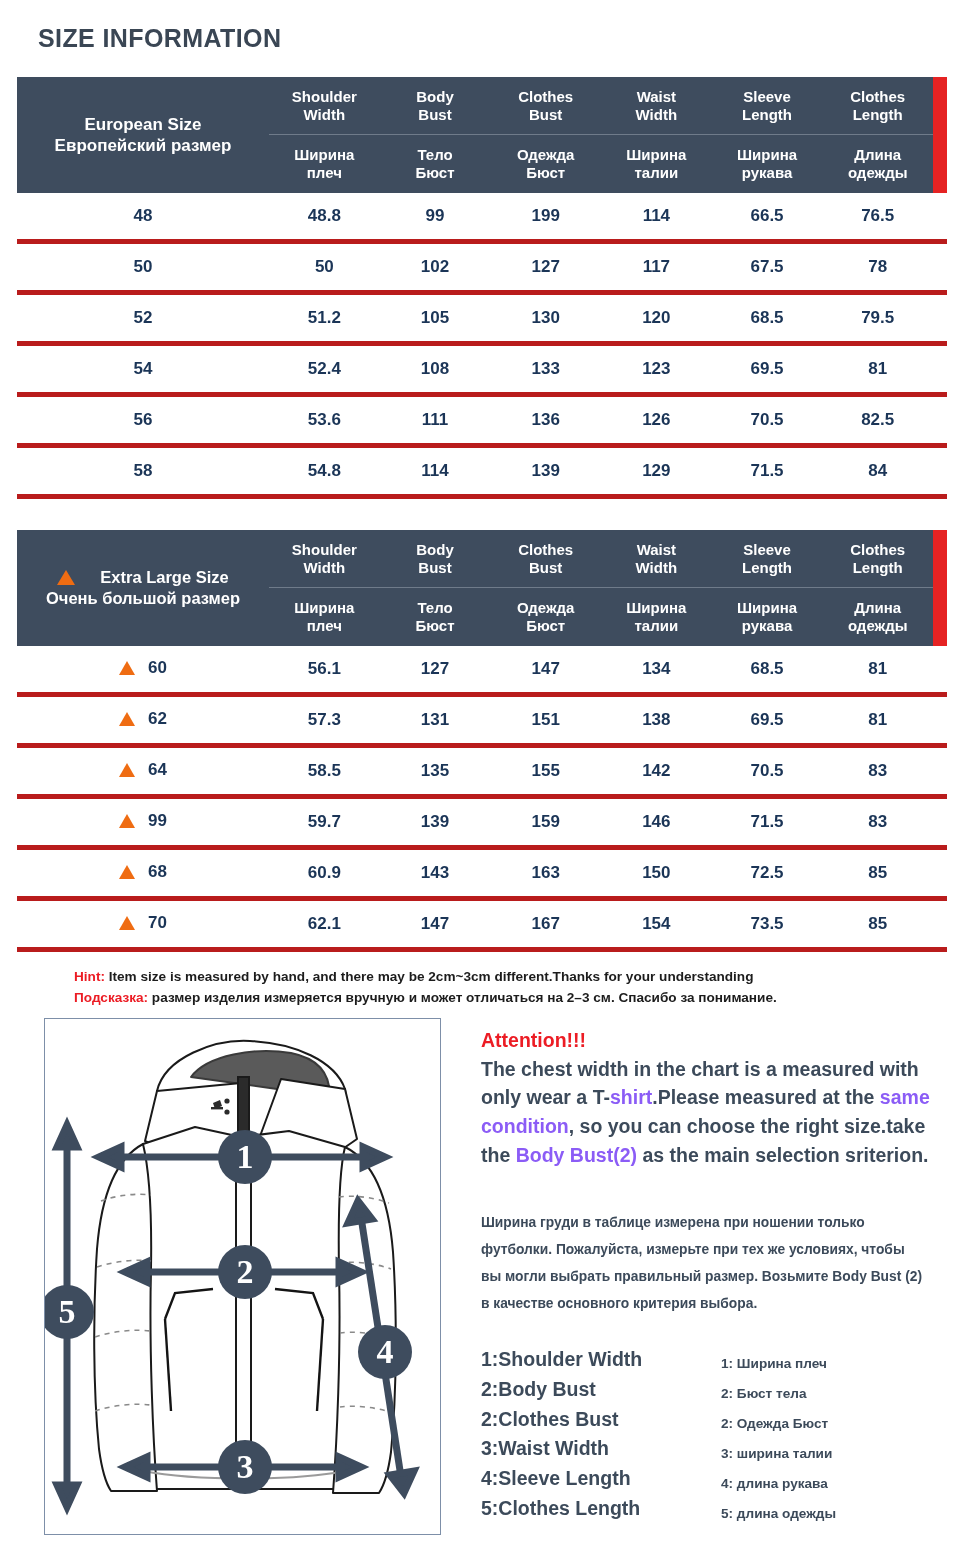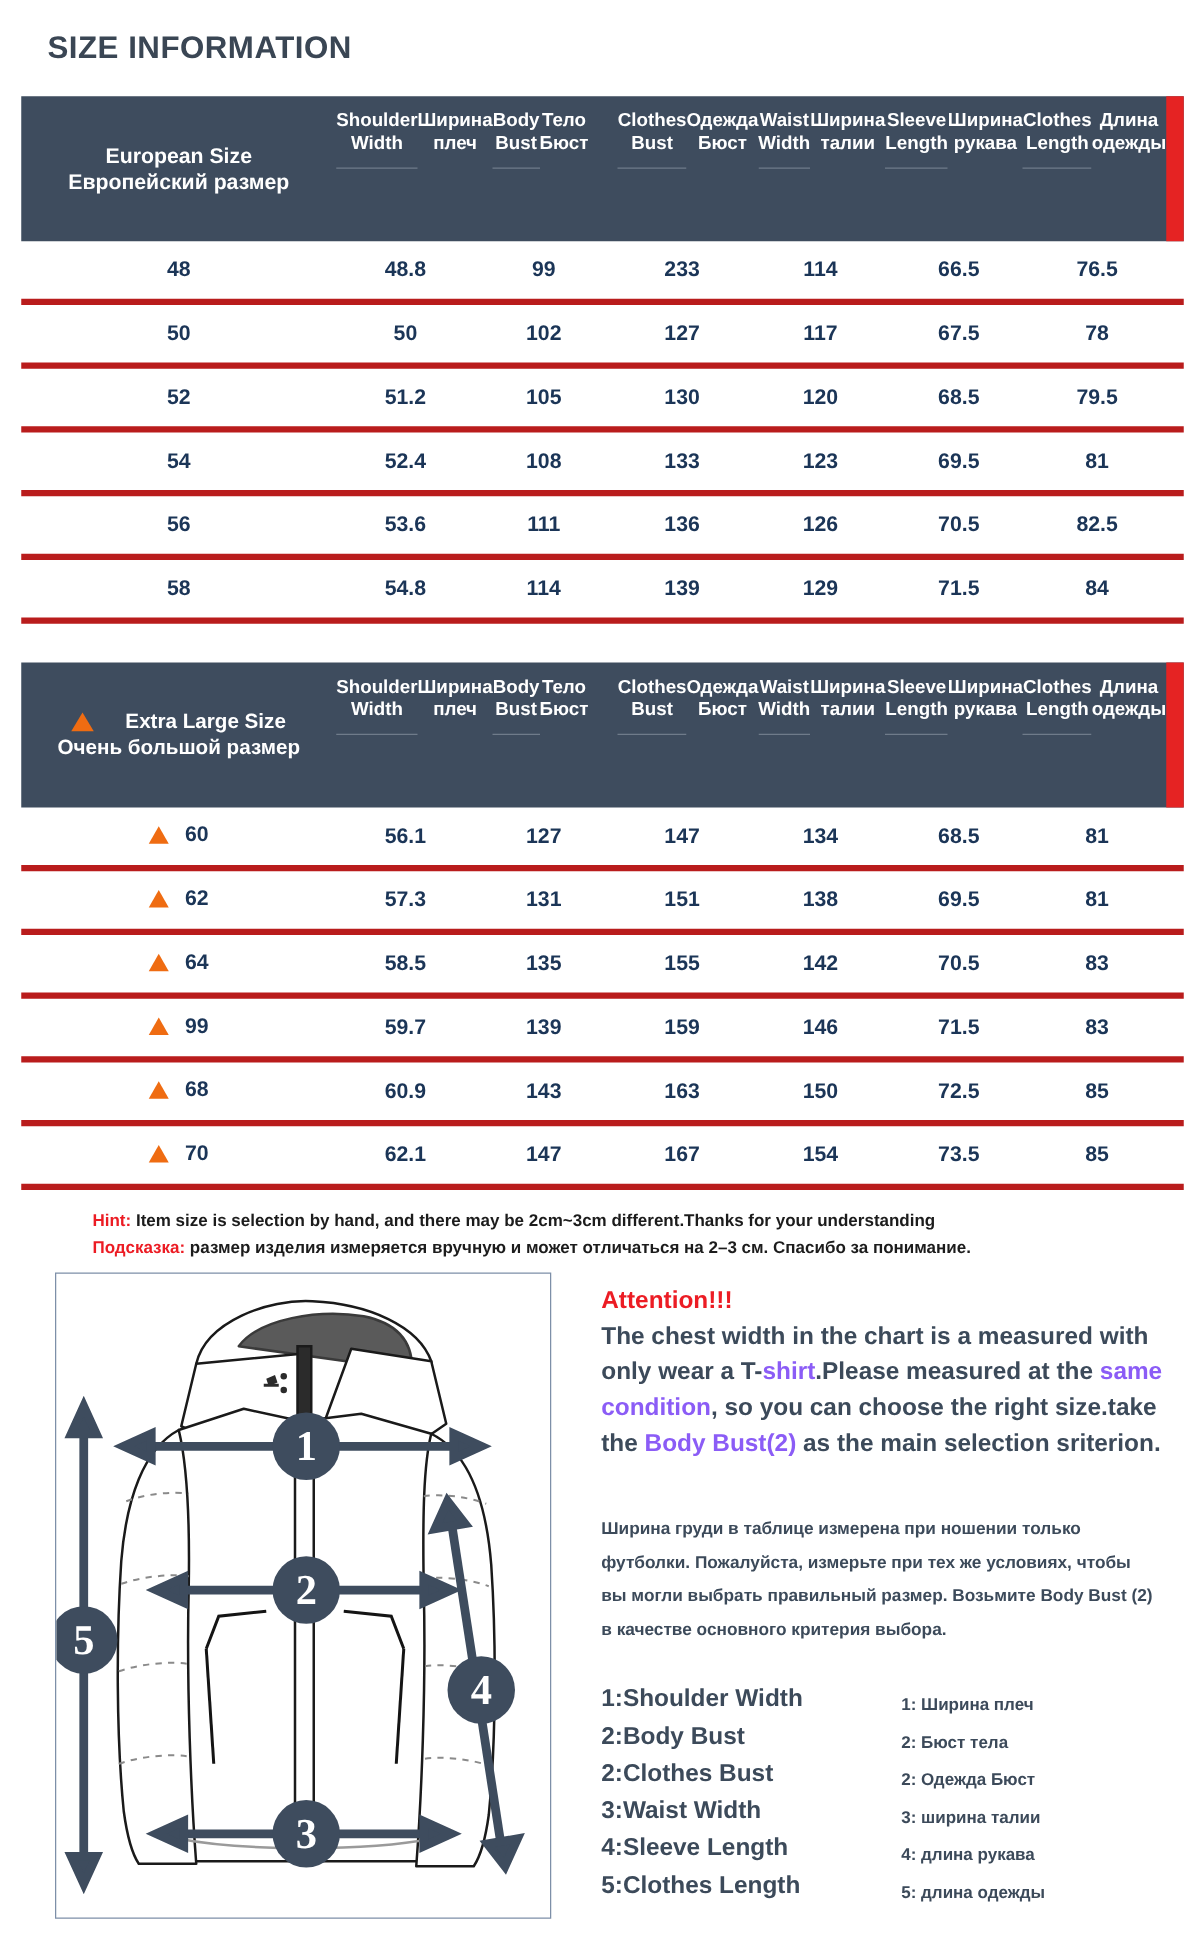--- a/index.html
+++ b/index.html
@@ -70,21 +70,21 @@
     display: inline-block;
   }
   .hcols {
     flex: 1 1 auto;
     display: flex;
     padding-right: 14px;
   }
   .hcol {
     flex: 1 1 0;
     display: flex;
-    flex-direction: row;
+    flex-direction: column;
     color: #ffffff;
     font-weight: bold;
     font-size: 15px;
     text-align: center;
   }
   .hcol .en {
     height: 58px;
     display: flex; flex-direction: column;
     align-items: center; justify-content: center;
     line-height: 1.18;
@@ -281,21 +281,21 @@
         </div>
       </div>
       <div class="redbar"></div>
     </div>
 
     <div class="trow">
       <div class="c-size">48</div>
       <div class="cells">
         <div class="c">48.8</div>
         <div class="c">99</div>
-        <div class="c">233</div>
+        <div class="c">199</div>
         <div class="c">114</div>
         <div class="c">66.5</div>
         <div class="c">76.5</div>
       </div>
     </div>
     <div class="trow">
       <div class="c-size">50</div>
       <div class="cells">
         <div class="c">50</div>
         <div class="c">102</div>
@@ -517,21 +517,21 @@
         <div class="c">147</div>
         <div class="c">167</div>
         <div class="c">154</div>
         <div class="c">73.5</div>
         <div class="c">85</div>
       </div>
     </div>
   </div>
 
   <div class="hint">
-    <div><span class="hl">Hint:</span><span> Item size is selection by hand, and there may be 2cm~3cm different.Thanks for your understanding</span></div>
+    <div><span class="hl">Hint:</span><span> Item size is measured by hand, and there may be 2cm~3cm different.Thanks for your understanding</span></div>
     <div><span class="hl">Подсказка:</span><span> размер изделия измеряется вручную и может отличаться на 2–3 см. Спасибо за понимание.</span></div>
   </div>
 
   <div class="jacket-box">
     <svg width="395" height="515" viewBox="0 0 395 515">
       <g fill="#ffffff" stroke="#1a1a1a" stroke-width="2" stroke-linejoin="round">
 
         <path d="M112 72 C120 38 170 20 205 22 C250 24 290 42 300 70 L305 115 L268 130 L130 120 Z"></path>
 
         <path d="M146 58 C162 36 210 28 246 34 C276 40 288 58 284 86 C280 112 262 122 244 118 L232 70 Z" fill="#5a5a5a" stroke="#3a3a3a"></path>

